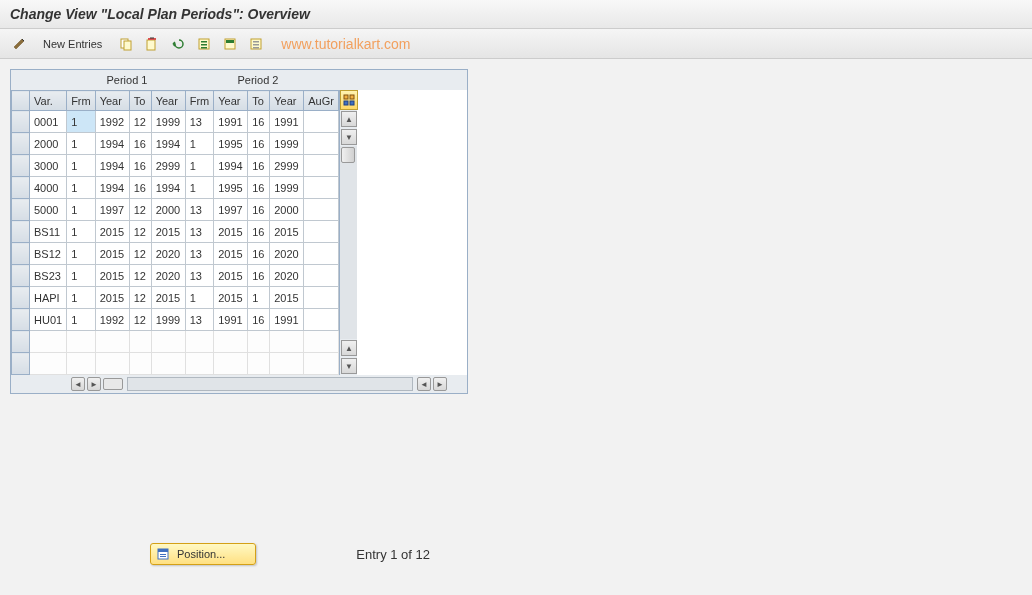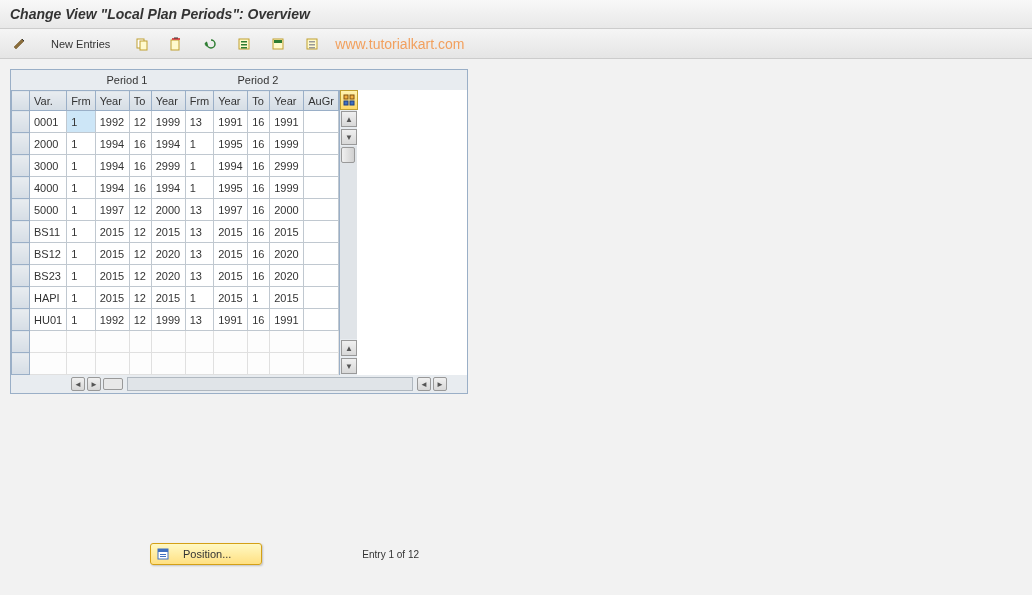--- a/index.html
+++ b/index.html
@@ -19,21 +19,21 @@
       font-weight: bold;
       font-style: italic;
       color: #333;
       border-bottom: 1px solid #ccc;
     }
     .toolbar {
       background: linear-gradient(to bottom, #f5f5f5, #e5e5e5);
       padding: 4px 8px;
       display: flex;
       align-items: center;
-      gap: 12px;
+      gap: 4px;
       border-bottom: 1px solid #ccc;
       height: 30px;
     }
     .toolbar-btn {
       display: inline-flex;
       align-items: center;
       justify-content: center;
       width: 22px;
       height: 20px;
       border: 1px solid transparent;
@@ -46,21 +46,21 @@
       color: #333;
       cursor: pointer;
       border: 1px solid transparent;
       border-radius: 2px;
     }
     .watermark {
       color: #f2a05e;
       font-size: 14px;
       font-weight: normal;
       font-style: normal;
-      margin-left: 0;
+      margin-left: 10px;
     }
     .content-area {
       padding: 10px;
       background: #f2f2f2;
     }
     .grid-container {
       background: #e8ecf0;
       border: 1px solid #9aafc7;
       width: 458px;
       position: relative;
@@ -220,30 +220,30 @@
       display: inline-flex;
       align-items: center;
       background: linear-gradient(to bottom, #fff9c4, #ffe082);
       border: 1px solid #d4a017;
       border-radius: 3px;
       padding: 3px 30px 3px 6px;
       font-size: 11px;
       color: #333;
       cursor: pointer;
       box-shadow: 1px 1px 2px rgba(0,0,0,0.2);
-      gap: 12px;
+      gap: 6px;
     }
     .position-icon {
       width: 14px;
       height: 14px;
       display: inline-block;
     }
     .entry-text {
       margin-left: 100px;
-      font-size: 10px;
+      font-size: 13px;
       color: #333;
     }
     svg { display: block; }
   </style>
 </head>
 <body>
 
 <div class="title-bar">Change View "Local Plan Periods": Overview</div>
 
 <div class="toolbar">

